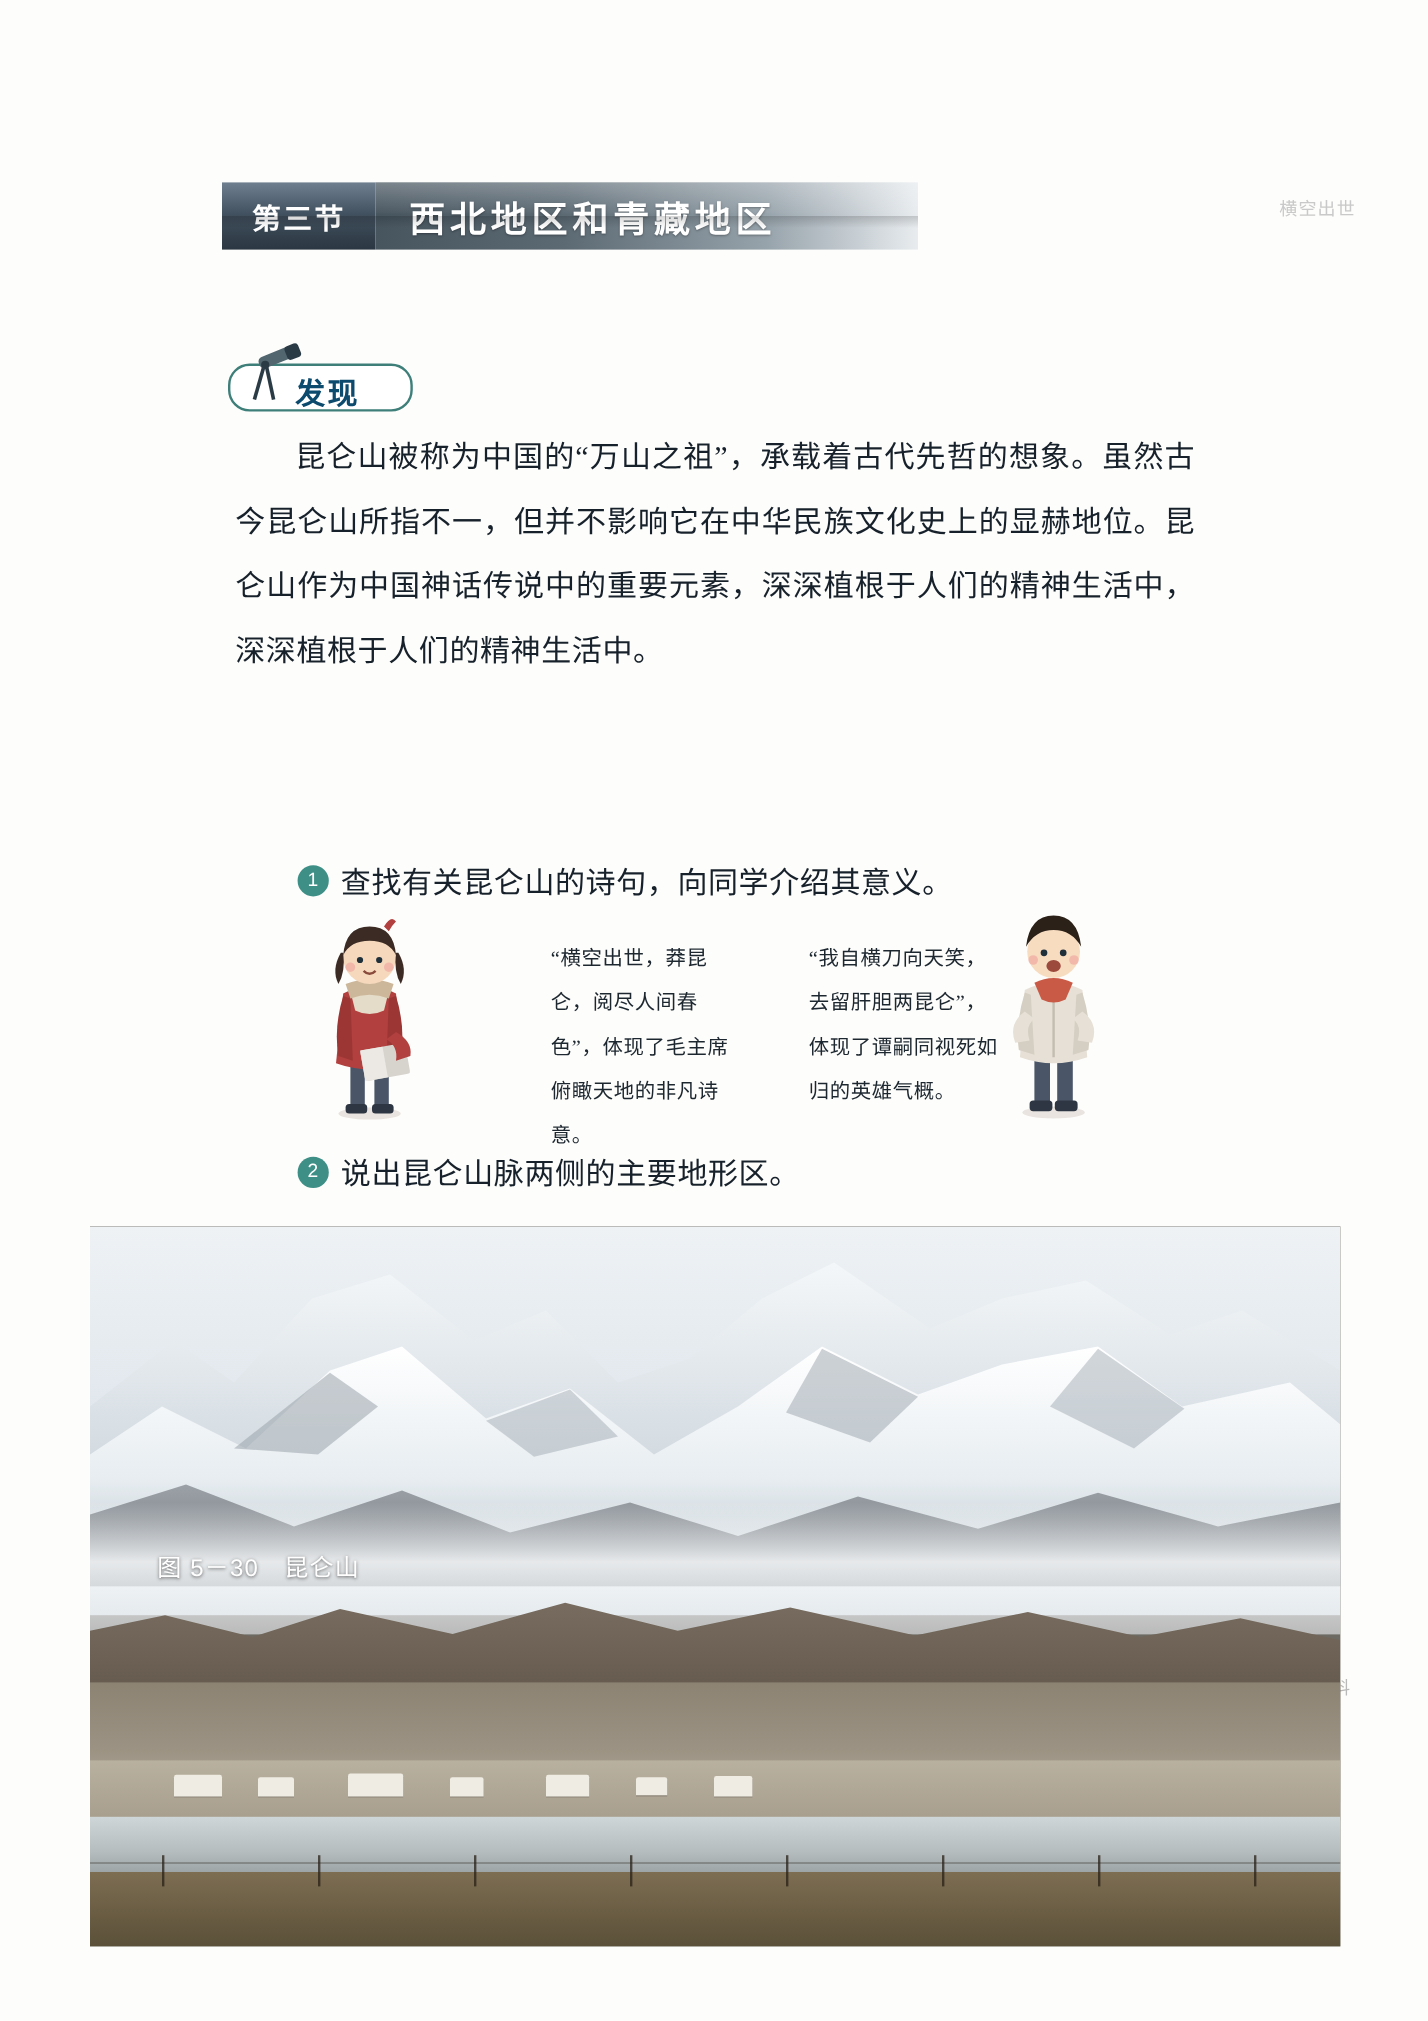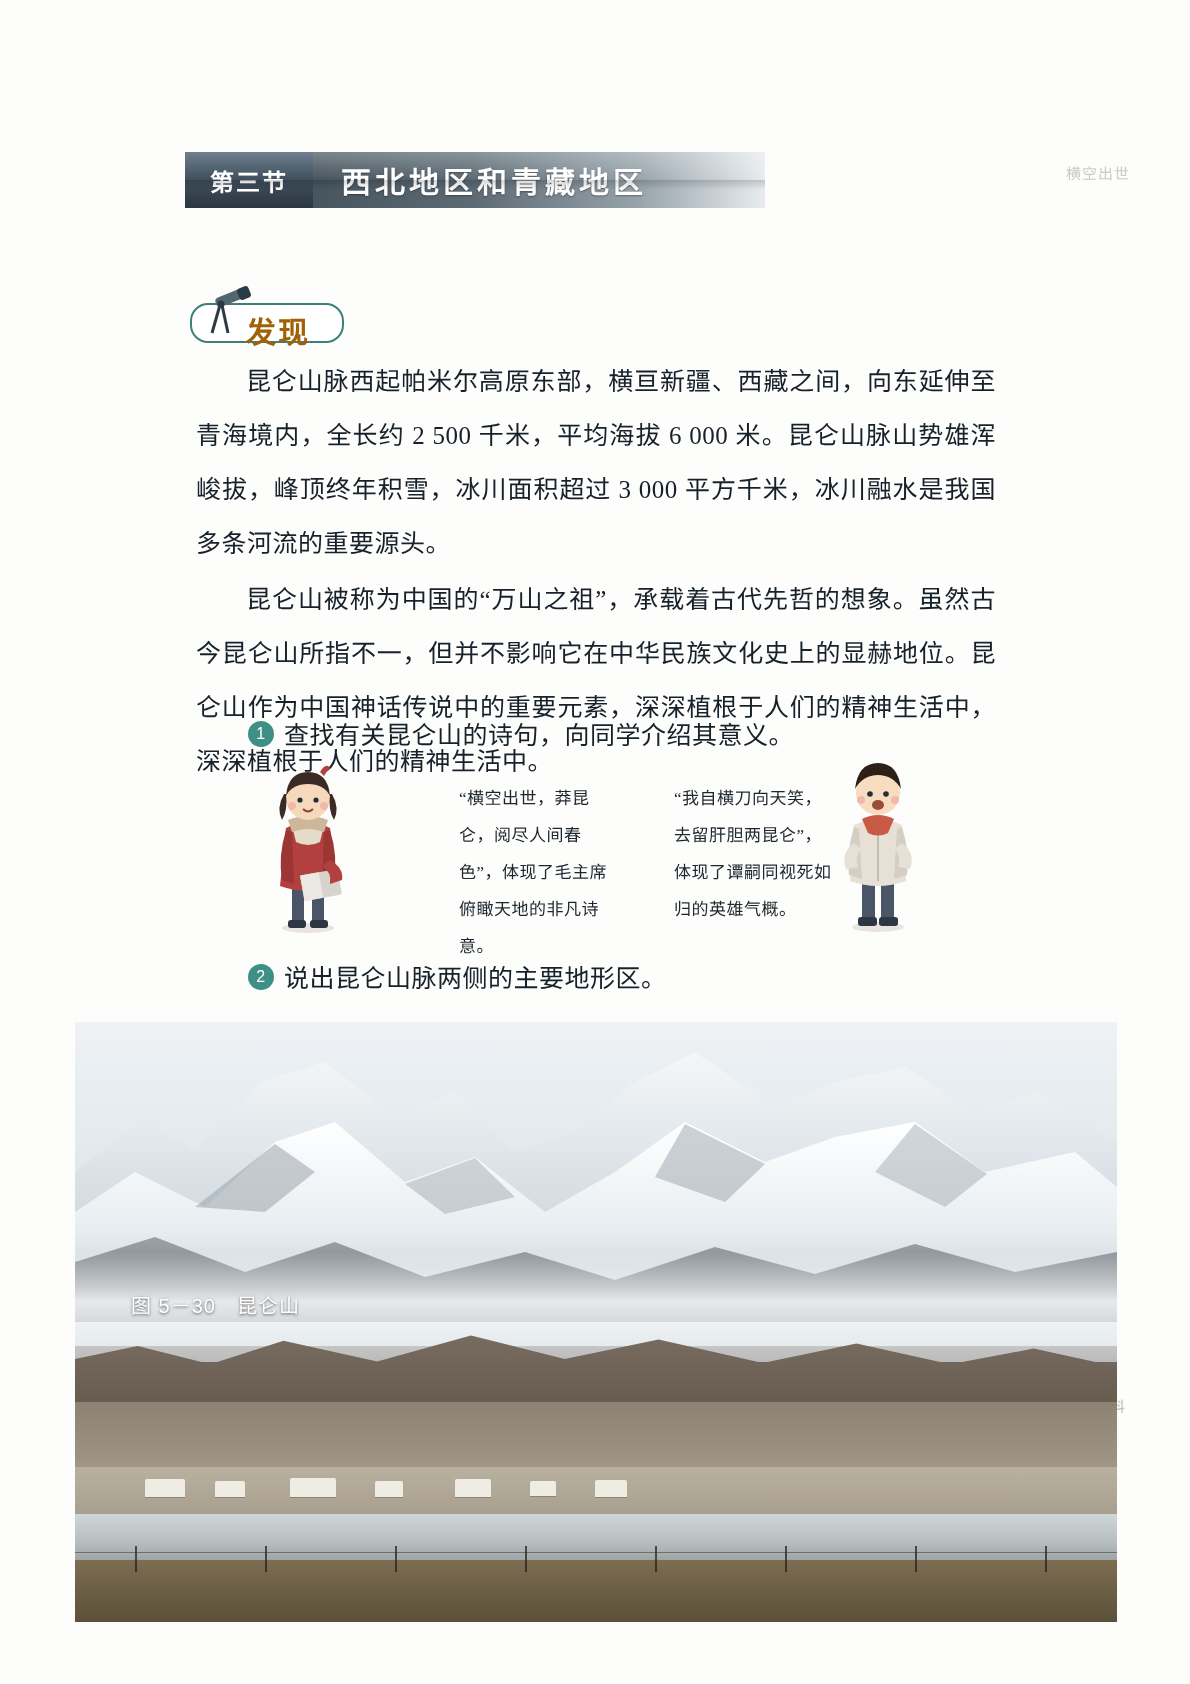--- a/index.html
+++ b/index.html
@@ -111,23 +111,23 @@
     width: 150px;
     height: 36px;
     border: 2px solid #3e7f7a;
     border-radius: 18px;
     background: #ffffff;
   }
   .discover-label {
     position: absolute;
     left: 56px;
     top: 23px;
-    font-size: 30px;
+    font-size: 25px;
     font-weight: bold;
-    color: #a16207;
+    color: #0c4a6e;
     letter-spacing: 2px;
     font-family: "Liberation Sans", sans-serif;
   }
   .telescope {
     position: absolute;
     left: 8px;
     top: 0;
     width: 58px;
     height: 52px;
   }
@@ -318,21 +318,20 @@
       <line x1="14" y1="48" x2="22" y2="20" stroke="#2b3b46" stroke-width="3"></line>
       <line x1="30" y1="48" x2="24" y2="20" stroke="#2b3b46" stroke-width="3"></line>
       <rect x="17" y="8" width="30" height="10" rx="4" fill="#51666f" transform="rotate(-22 32 13)"></rect>
       <rect x="40" y="2" width="12" height="12" rx="3" fill="#2b3b46" transform="rotate(-22 46 8)"></rect>
       <circle cx="23" cy="19" r="3.4" fill="#2b3b46"></circle>
     </svg>
     <div class="discover-label">发现</div>
   </div>
 
   <div class="body-text">
-    <p>昆仑山脉西起帕米尔高原东部，横亘新疆、西藏之间，向东延伸至青海境内，全长约 2 500 千米，平均海拔 6 000 米。昆仑山脉山势雄浑峻拔，峰顶终年积雪，冰川面积超过 3 000 平方千米，冰川融水是我国多条河流的重要源头。</p>
     <p>昆仑山被称为中国的“万山之祖”，承载着古代先哲的想象。虽然古今昆仑山所指不一，但并不影响它在中华民族文化史上的显赫地位。昆仑山作为中国神话传说中的重要元素，深深植根于人们的精神生活中，深深植根于人们的精神生活中。</p>
   </div>
 
   <div class="q-item q1">
     <div class="q-num">1</div>
     <div>查找有关昆仑山的诗句，向同学介绍其意义。</div>
   </div>
 
   <svg class="kid kid-girl" viewBox="0 0 100 175">
     <ellipse cx="50" cy="168" rx="26" ry="5" fill="#e9e4df"></ellipse>

